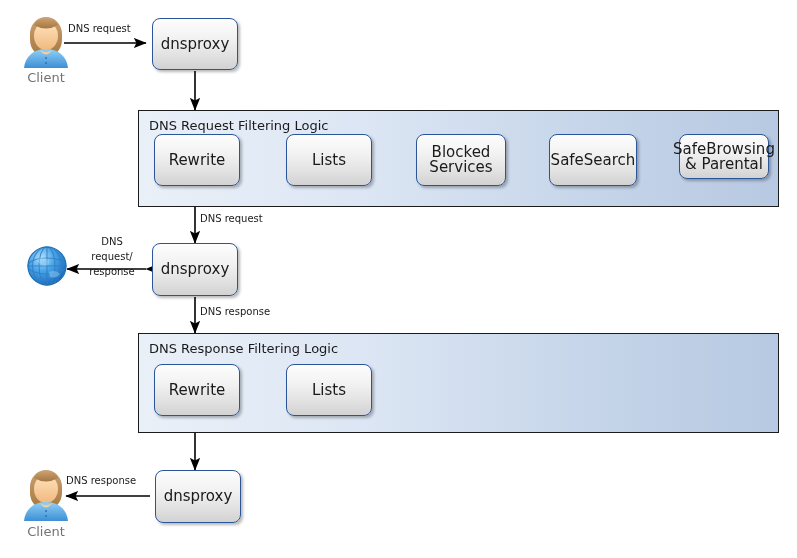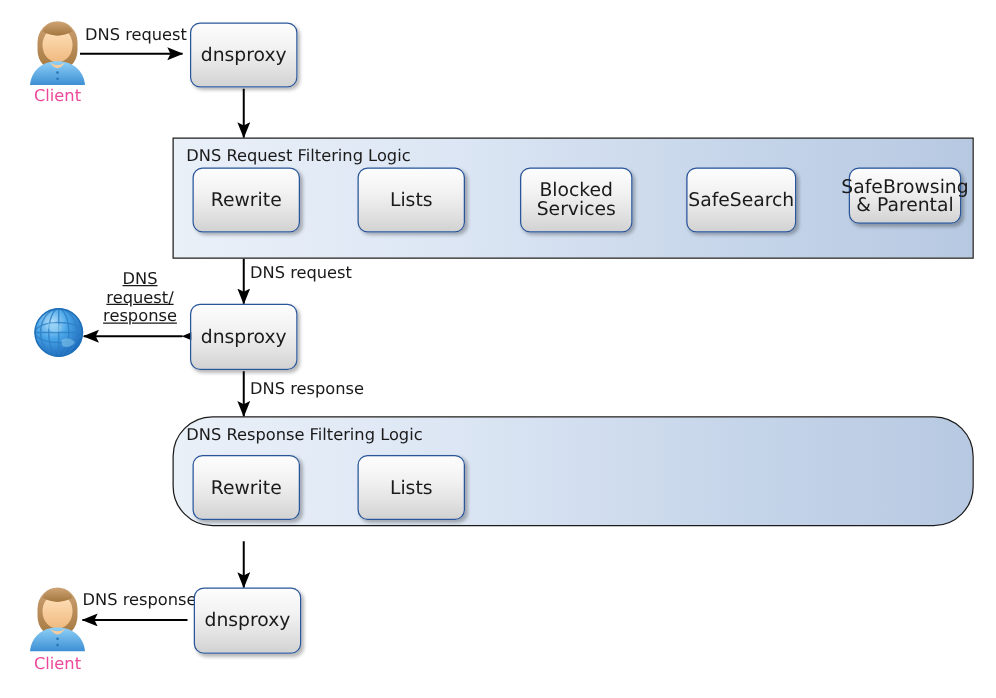--- a/index.html
+++ b/index.html
@@ -59,35 +59,35 @@
     text-align: center;
     font-size: 15px;
     line-height: 15px;
     color: #1a1a1a;
     white-space: pre-line;
   }
 
   
   .edge-label {
     position: absolute;
-    font-size: 13px;
+    font-size: 10px;
     line-height: 15px;
     color: #1a1a1a;
     white-space: pre-line;
     background: transparent;
   }
   .edge-label.center { text-align: center; }
 
   
   .caption {
     position: absolute;
     font-size: 13px;
     line-height: 15px;
     text-align: center;
-    color: #ec4899;
+    color: #737373;
     white-space: pre-line;
   }
   .actor-icon {
     position: absolute;
   }
 </style>
 </head>
 <body>
 
 <div id="stage">
@@ -188,29 +188,29 @@
         <ellipse cx="25" cy="26" rx="14.5" ry="19"></ellipse>
         <line x1="6" y1="26" x2="44" y2="26"></line>
         <line x1="25" y1="7" x2="25" y2="45"></line>
       </g>
       <path d="M14 20 q6 -4 11 -1 q4 3 1 6 q-5 2 -8 -1 z" fill="#8fd0f2" opacity="0.55"></path>
       <path d="M27 32 q7 -3 11 2 q-4 5 -10 3 z" fill="#8fd0f2" opacity="0.5"></path>
       <circle cx="25" cy="26" r="19" fill="none" stroke="#1e6fb8" stroke-width="1.2"></circle>
     </svg>
   </div>
 
-  <div class="edge-label center" style="left:76px; top:216px; width:72px;text-decoration:underline;">DNS
+  <div class="edge-label center" style="left:76px; top:234px; width:72px;">DNS
 request/
 response</div>
 
   <div class="node" style="left:152px; top:243px; width:86px; height:53px;">dnsproxy</div>
 
   <div class="edge-label" style="left:200px; top:304px;">DNS response</div>
 
-  <div class="group" style="left:138px; top:333px; width:641px; height:88px;border-radius:32px;">
+  <div class="group" style="left:138px; top:333px; width:641px; height:100px;">
     <div class="group-title">DNS Response Filtering Logic</div>
   </div>
 
   <div class="node" style="left:154px; top:364px; width:86px; height:52px;">Rewrite</div>
   <div class="node" style="left:286px; top:364px; width:86px; height:52px;">Lists</div>
 
   <div class="actor-icon" style="left:18px; top:465px;">
     <svg width="56" height="58" viewBox="0 0 56 58">
       <path d="M12 22 a16 17 0 0 1 32 0 v6 a16 17 0 0 1 -32 0 z" fill="url(#hairG)"></path>
       <ellipse cx="28" cy="24" rx="12" ry="14" fill="url(#faceG)"></ellipse>

